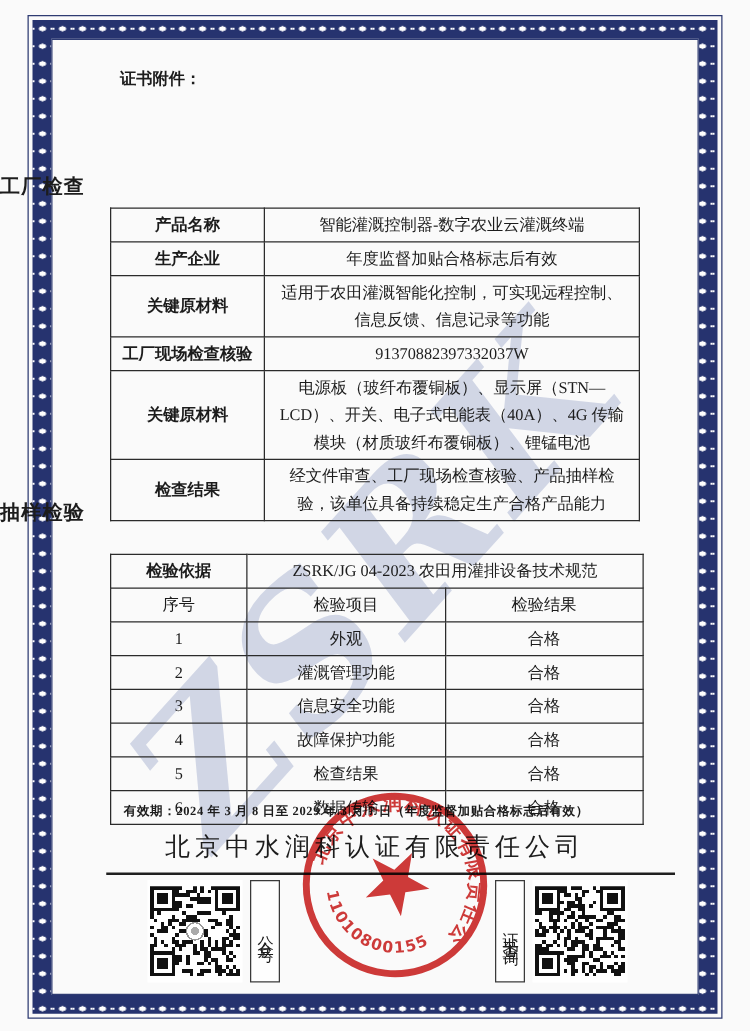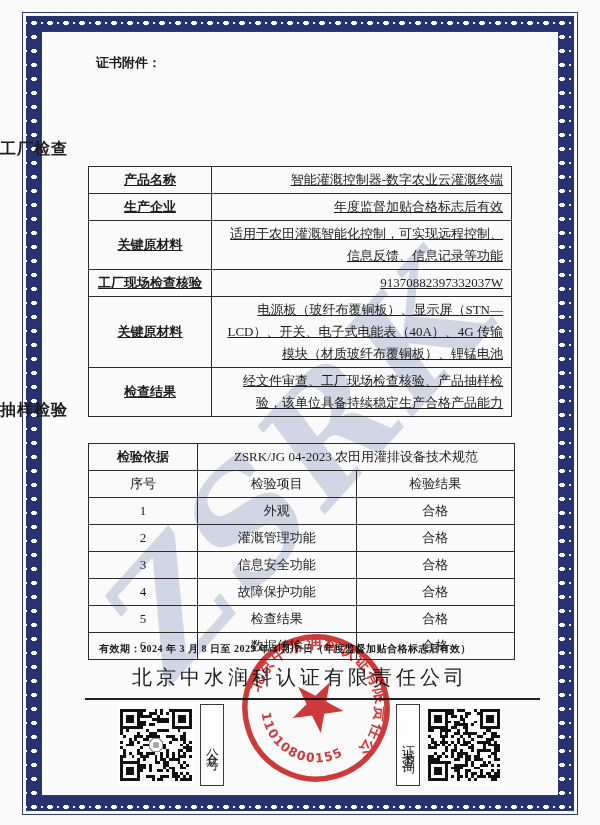--- a/index.html
+++ b/index.html
@@ -40,23 +40,23 @@
     font-family:"DejaVu Serif","Liberation Serif",serif;
     pointer-events:none;user-select:none;
   }
   .attach{position:absolute;left:96px;top:54px;font-size:13px;font-weight:bold;}
   .doc-title{position:absolute;left:0;right:0;top:84px;text-align:center;
     font-size:28px;font-weight:bold;letter-spacing:3px;}
   .sec-title{position:absolute;left:0;right:0;text-align:left;font-size:16px;font-weight:bold;letter-spacing:1px;}
   .sec1{top:139px;} .sec2{top:400px;}
   table{border-collapse:collapse;table-layout:fixed;}
   td{border:1.4px solid #2b2b2b;font-size:13px;line-height:22px;padding:2px 8px;vertical-align:middle;}
-  .t1{position:absolute;left:88px;top:166px;width:424px;text-decoration:underline;}
+  .t1{position:absolute;left:88px;top:166px;width:424px;}
   .t1 .lbl{width:118px;text-align:center;font-weight:bold;padding:2px 2px;white-space:nowrap;}
-  .t1 .val{text-align:right;}
+  .t1 .val{text-align:center;}
   .t2{position:absolute;left:88px;top:443px;width:427px;}
   .t2 td{text-align:center;height:22px;}
   .t2 .c1{width:92px;} .t2 .c2{width:230px;} .t2 .c3{width:105px;}
   .t2 .lbl{font-weight:bold;}
   .validity{position:absolute;left:99px;top:642px;font-size:10px;font-weight:bold;letter-spacing:.5px;}
   .company{position:absolute;left:0;right:0;top:664px;text-align:center;font-size:20px;letter-spacing:4px;}
   .rule{position:absolute;left:85px;right:60px;top:698px;height:1.5px;background:#1f1f1f;}
   .qr-group{position:absolute;display:flex;gap:6px;align-items:stretch;}
   .qr-left{left:118px;top:704px;}
   .qr-right{left:396px;top:704px;}

